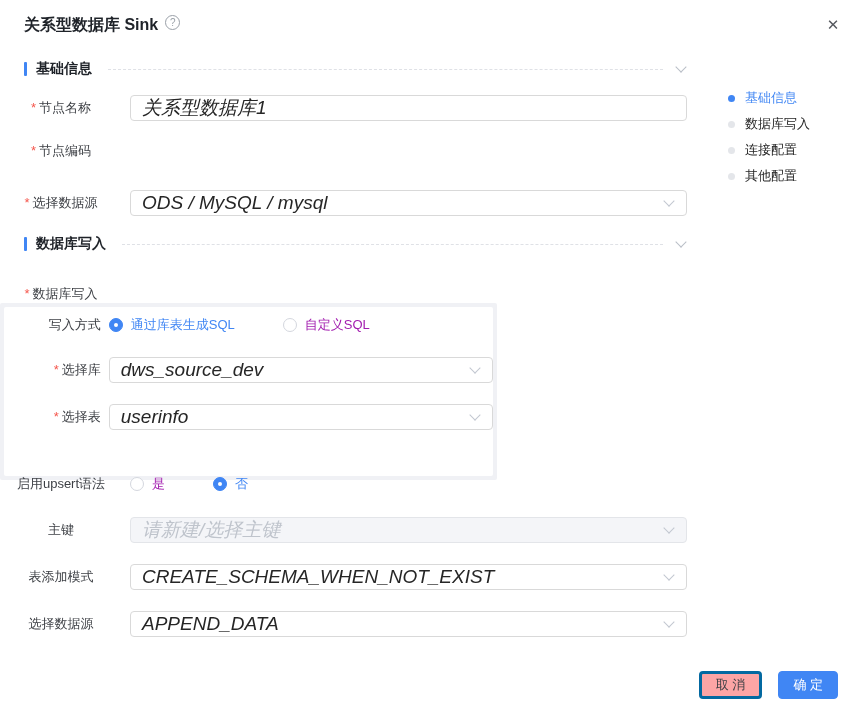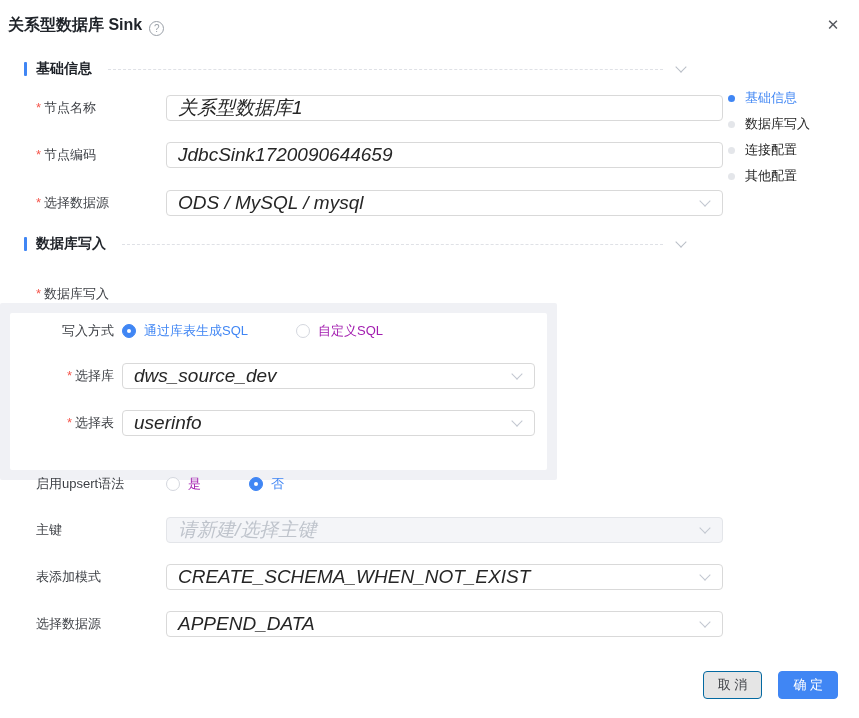--- a/index.html
+++ b/index.html
@@ -1,53 +1,53 @@
 <!DOCTYPE html>
 <html><head>
 <meta charset="utf-8">
 <style>
   * { margin:0; padding:0; box-sizing:border-box; }
   html,body { width:859px; height:718px; background:#fff; }
   body { font-family:"Liberation Sans","DejaVu Sans",sans-serif; color:#262626; }
   .dialog { position:absolute; inset:0; background:#fff; overflow:hidden; }
 
   
-  .title-row { position:absolute; top:15px; left:8px; display:flex; align-items:flex-end; gap:7px; }
+  .title-row { position:absolute; top:15px; left:24px; display:flex; align-items:flex-start; gap:7px; }
   .dlg-title { font-size:16px; font-weight:700; color:#1f2329; }
   .help-icon { width:15px; height:15px; border:1px solid #9aa0a8; border-radius:50%;
                color:#9aa0a8; font-size:10px; line-height:13px; text-align:center; cursor:pointer; }
   .close-icon { position:absolute; top:16px; right:17px; width:18px; height:18px;
                 font-size:15px; line-height:18px; text-align:center; color:#55585e; cursor:pointer; }
 
   
   .section-hd { position:absolute; left:24px; width:663px; height:16px; display:flex; align-items:center; }
   .sec-bar { width:3px; height:14px; background:#4086f4; margin-right:9px; border-radius:1px; }
   .sec-title { font-size:14px; font-weight:700; color:#1f2329; margin-right:16px; white-space:nowrap; }
   .sec-dash { flex:1; border-top:1px dashed #dfe1e6; }
   .chev { width:12px; height:12px; position:relative; display:inline-block; }
   .chev::before { content:""; position:absolute; width:7px; height:7px; top:0; left:2px;
                   border-right:1.6px solid #b9bec7; border-bottom:1.6px solid #b9bec7;
                   transform:rotate(45deg); }
   .sec-chev { margin-left:12px; cursor:pointer; }
 
   
   .row { position:absolute; left:0; display:flex; align-items:center; }
-  .f-label { width:122px; margin-right:8px; text-align:left; font-size:13px; color:#3c3f44; white-space:nowrap;margin-left:36px; }
+  .f-label { width:122px; margin-right:8px; text-align:center; font-size:13px; color:#3c3f44; white-space:nowrap; }
   .req { color:#f5564c; margin-right:3px; font-size:13px; }
   .ctl { width:557px; }
   .inp, .sel { height:26px; border:1px solid #d9d9d9; border-radius:4px; background:#fff;
                font-size:19px; color:#262626; width:100%; padding:0 11px;
                font-family:"Liberation Sans","DejaVu Sans",sans-serif;font-style:italic; }
   .sel { display:flex; align-items:center; justify-content:space-between; cursor:pointer; }
   .sel .chev::before { border-color:#c2c7d0; }
   .sel.disabled { background:#f4f5f8; border-color:#e3e5e9; cursor:not-allowed; }
   .sel .ph { color:#bfc4cc; }
 
   
-  .panel { width:557px; height:177px; background:#f0f1f5; border-radius:2px; padding:10px; }
+  .panel { width:497px; height:177px; background:#f0f1f5; border-radius:2px; padding:4px; }
   .panel-card { background:#fff; width:100%; height:100%; position:relative; border-radius:2px; }
   .prow { position:absolute; display:flex; align-items:center; left:0; width:100%; }
   .p-label { width:104px; margin-right:8px; text-align:right; font-size:13px; color:#3c3f44; white-space:nowrap; }
   .p-ctl { width:413px; }
 
   
   .radio-group { display:flex; align-items:center;gap:12px; }
   .radio-opt { display:flex; align-items:center; cursor:pointer; margin-right:36px; }
   .radio { width:14px; height:14px; border-radius:50%; border:1px solid #d4d7de; background:#fff; margin-right:8px; position:relative; flex:none; }
   .radio.on { background:#4086f4; border-color:#4086f4; }
@@ -59,21 +59,21 @@
   .anchor-nav { position:absolute; left:728px; top:85px; }
   .nav-item { display:flex; align-items:center; height:26px; cursor:pointer; }
   .nav-dot { width:7px; height:7px; border-radius:50%; background:#e4e6ea; margin-right:10px; flex:none; }
   .nav-label { font-size:13px; color:#262626; }
   .nav-item.active .nav-dot { background:#4086f4; }
   .nav-item.active .nav-label { color:#4086f4; }
 
   
   .footer { position:absolute; top:671px; right:21px; display:flex; gap:16px; }
   .btn { height:28px; padding:0 14px; border-radius:4px; font-size:13px; display:flex; align-items:center; cursor:pointer; white-space:nowrap; font-family:inherit; }
-  .btn-cancel { background:#e5e5e5; border:1px solid #0369a1; color:#3c3f44; }
+  .btn-cancel { background:#fca5a5; border:3px solid #0369a1; color:#3c3f44; }
   .btn-ok { background:#4086f4; border:1px solid #4086f4; color:#fff; }
 </style>
 </head>
 <body>
 
 <div class="dialog">
 
   <div class="title-row">
     <span class="dlg-title">关系型数据库 Sink</span>
     <span class="help-icon">?</span>
@@ -87,21 +87,20 @@
     <span class="chev sec-chev"></span>
   </div>
 
   <div class="row" style="top:95px;">
     <div class="f-label"><span class="req">*</span><span>节点名称</span></div>
     <div class="ctl"><input class="inp" value="关系型数据库1" style=""></div>
   </div>
 
   <div class="row" style="top:142px;">
     <div class="f-label"><span class="req">*</span><span>节点编码</span></div>
-    <div class="ctl"><input class="inp" value="JdbcSink1720090644659" style=""></div>
   </div>
 
   <div class="row" style="top:190px;">
     <div class="f-label"><span class="req">*</span><span>选择数据源</span></div>
     <div class="ctl">
       <div class="sel">
         <span>ODS / MySQL / mysql</span>
         <span class="chev"></span>
       </div>
     </div>

